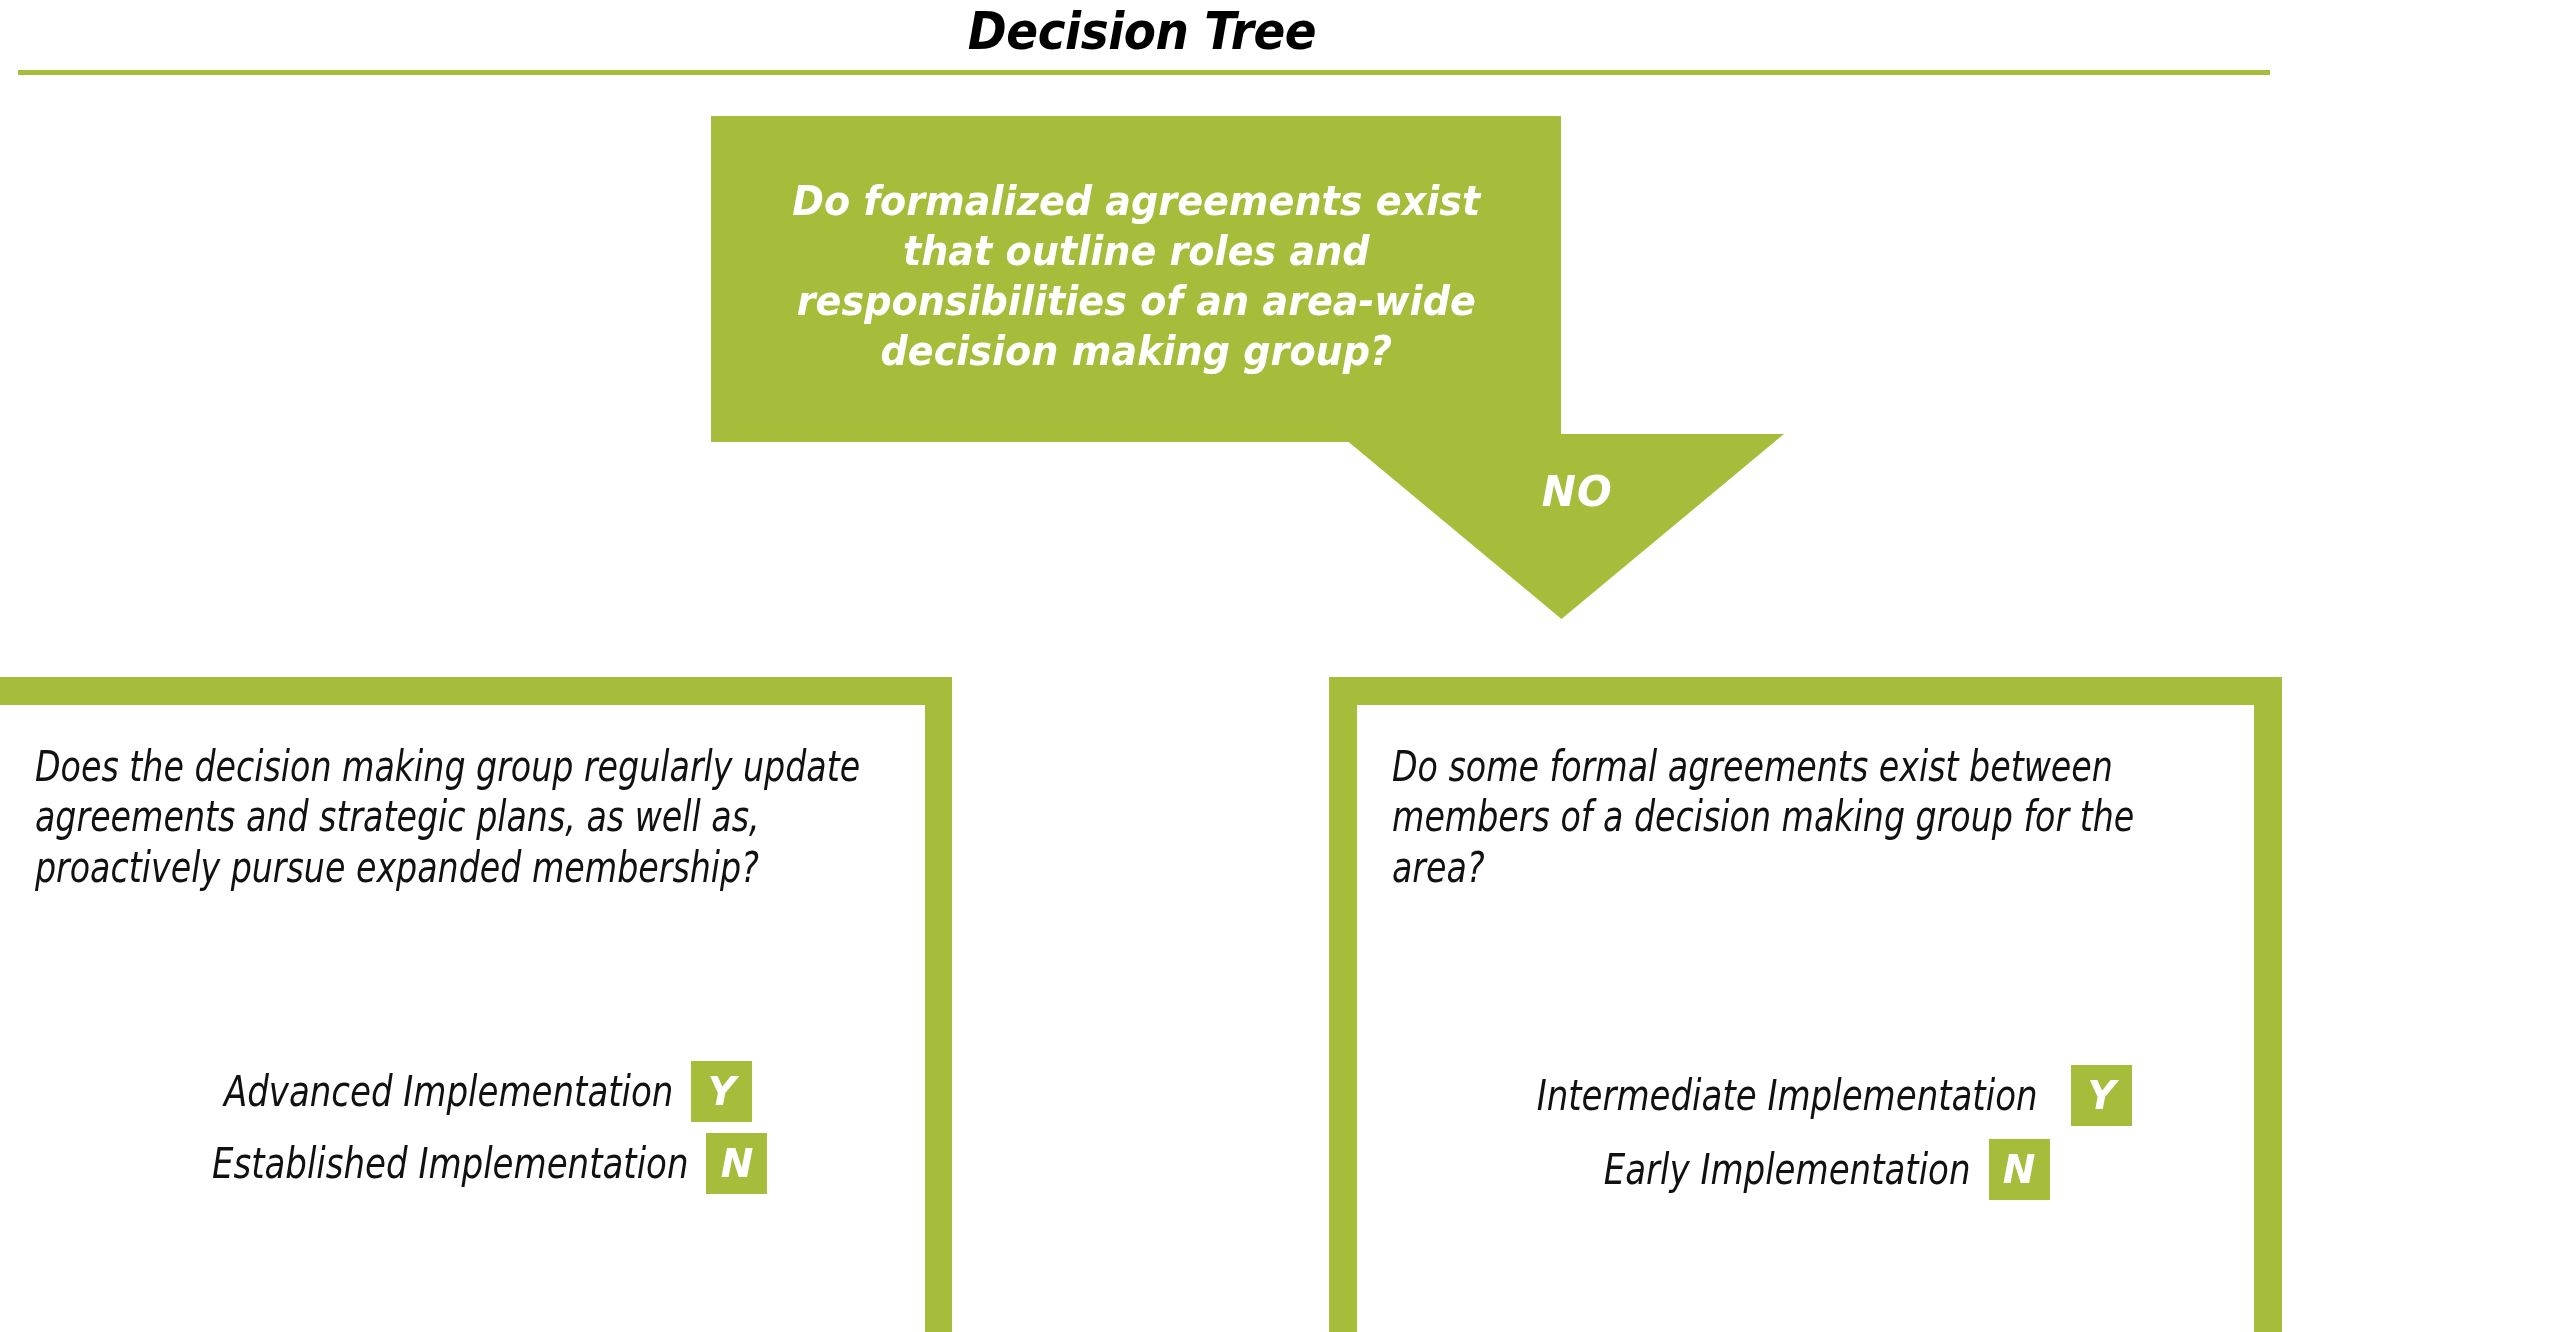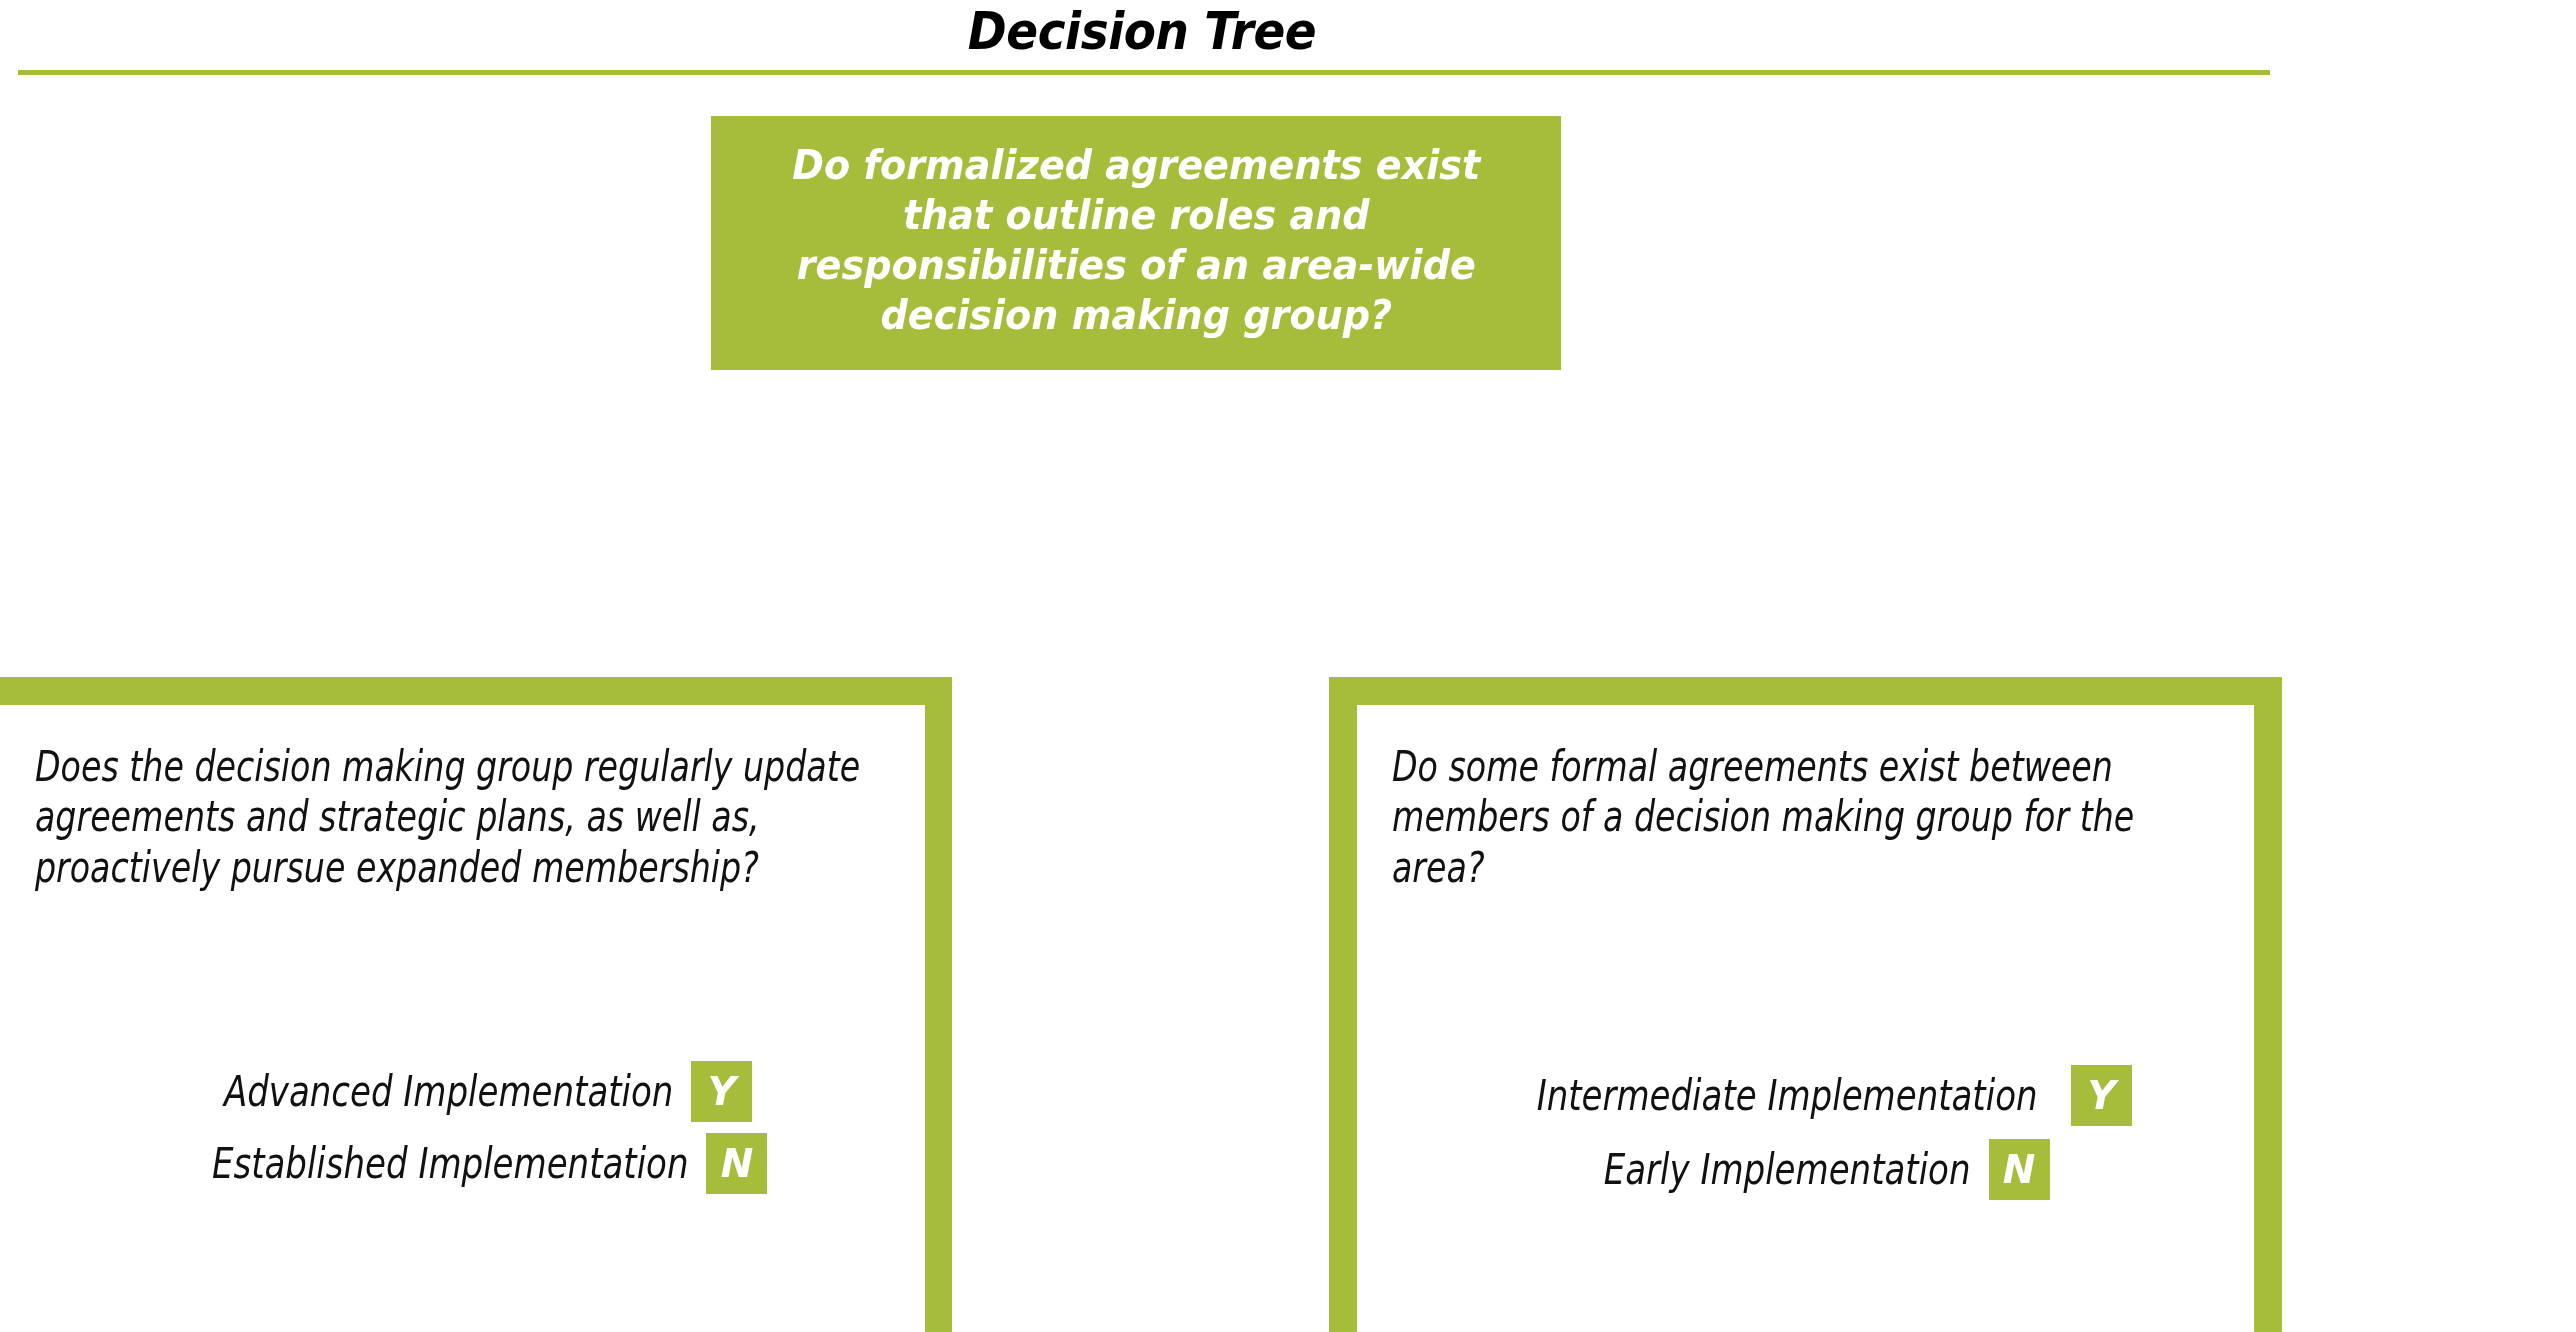--- a/index.html
+++ b/index.html
@@ -45,21 +45,21 @@
     height: 4.9px;
     background: #a6bd3b;
   }
 
   
   #root-question {
     position: absolute;
     left: 711px;
     top: 116px;
     width: 850px;
-    height: 254px;
+    height: 326px;
     background: #a6bd3b;
     display: flex;
     align-items: center;
     justify-content: center;
     padding: 7.9px 17.7px 13.8px 17.7px;
   }
 
   #root-question-text {
     font-family: "DejaVu Sans", sans-serif;
     font-weight: bold;
@@ -176,20 +176,24 @@
 
   <div id="page-title">Decision Tree</div>
 
   <div id="title-rule"></div>
 
   <div id="root-question">
     <div id="root-question-text">Do formalized agreements exist that outline roles and responsibilities of an area-wide decision making group?</div>
   </div>
 
 
+  <div class="arrow" id="arrow-no">
+    <div class="tri"></div>
+    <div class="arrow-label">NO</div>
+  </div>
 
   <div class="outcome-box" id="box-left">
     <div class="outcome-inner">
       <div class="outcome-question">Does the decision making group regularly update agreements and strategic plans, as well as, proactively pursue expanded membership?</div>
       <div class="outcome-results">
         <div class="result-row">
           <span class="result-label">Advanced Implementation</span>
           <span class="result-badge">Y</span>
         </div>
         <div class="result-row">

